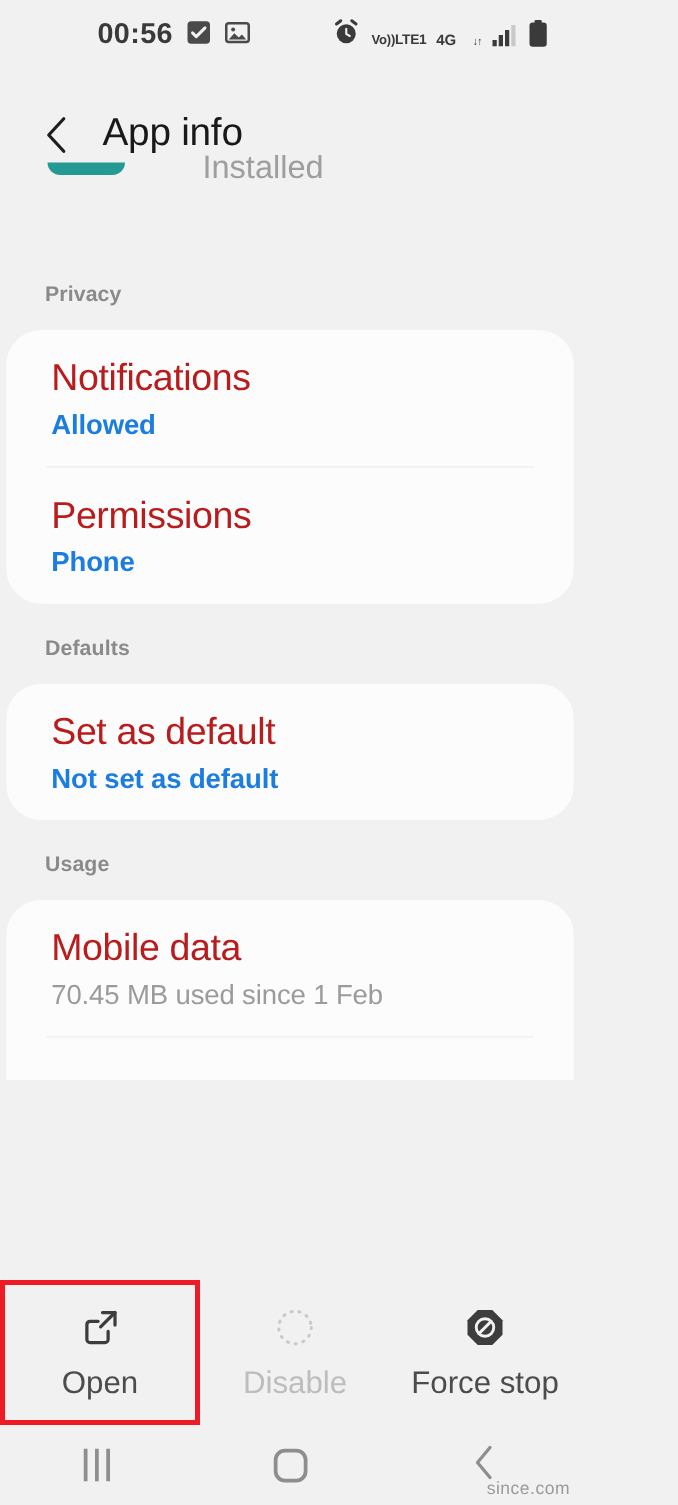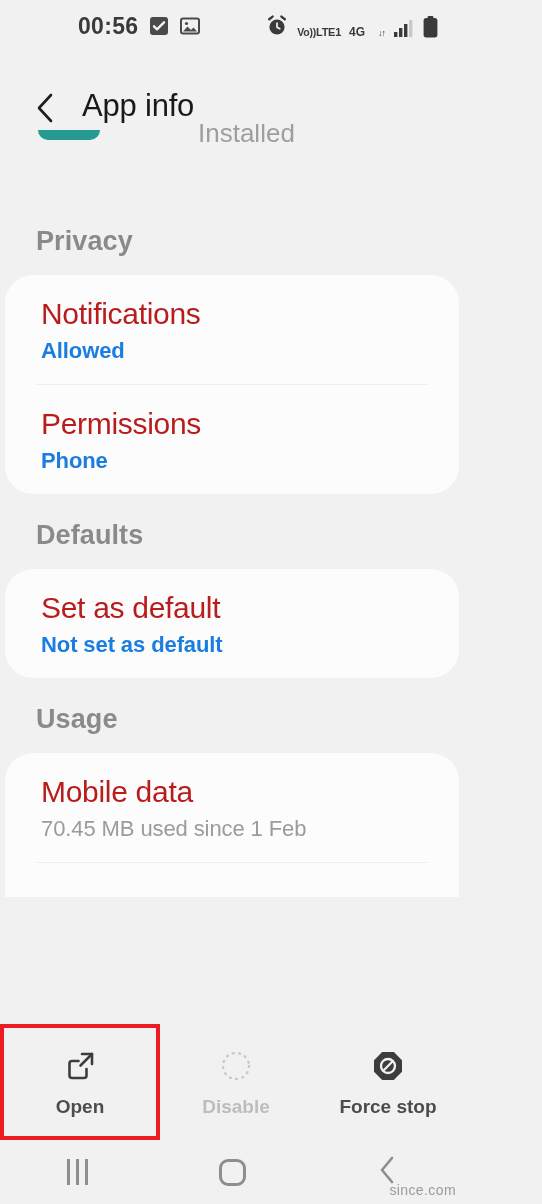--- a/index.html
+++ b/index.html
@@ -34,24 +34,24 @@
   .page-title{ font-size:31px; color:#191919; letter-spacing:-.2px; }
 
   
   .content{ position:relative; }
   .top-row{ height:76px; display:flex; align-items:flex-start; padding-left:38px; overflow:hidden; }
   .app-icon-sliver{
     width:62px; height:10px; margin-top:6px;
     background:#259a92;
     border-radius:0 0 34px 34px;
   }
-  .installed-txt{ margin-left:98px; font-size:26px; color:#9e9e9e; margin-top:-6px; }
+  .installed-txt{ margin-left:62px; font-size:26px; color:#9e9e9e; margin-top:-6px; }
 
   .section-title{
-    font-size:27px; font-weight:bold; color:#8a8a8a;
+    font-size:17px; font-weight:bold; color:#8a8a8a;
     padding:26px 0 18px 36px; letter-spacing:.1px;
   }
   .card{
     background:#fcfcfc;
     margin:0 5px;
     border-radius:28px;
   }
   .card.clipped{ border-radius:28px 28px 0 0; }
   .row{ padding:22px 36px 20px 36px; }
   .row-title{ font-size:30px; color:#b91c1c; letter-spacing:-.3px; }
@@ -63,21 +63,21 @@
   
   .actions{
     position:absolute; left:0; right:0; bottom:64px;
     height:116px; display:flex; align-items:center;
   }
   .action{
     flex:1; display:flex; flex-direction:column;
     align-items:center; justify-content:center; gap:11px;
     height:116px;
   }
-  .action .alabel{ font-size:19px; font-weight:bold; color:#4c4c4c; }
+  .action .alabel{ font-size:25px; font-weight:normal; color:#4c4c4c; }
   .action.disabled .alabel{ color:#bdbdbd; }
   .action.highlight{ border:4px solid #ee1b24; }
   .aicon{ height:38px; display:flex; align-items:center; justify-content:center; }
 
   
   .navbar{
     position:absolute; left:0; right:0; bottom:0;
     height:64px; display:flex; align-items:center;
   }
   .navbtn{ flex:1; display:flex; align-items:center; justify-content:center; }

